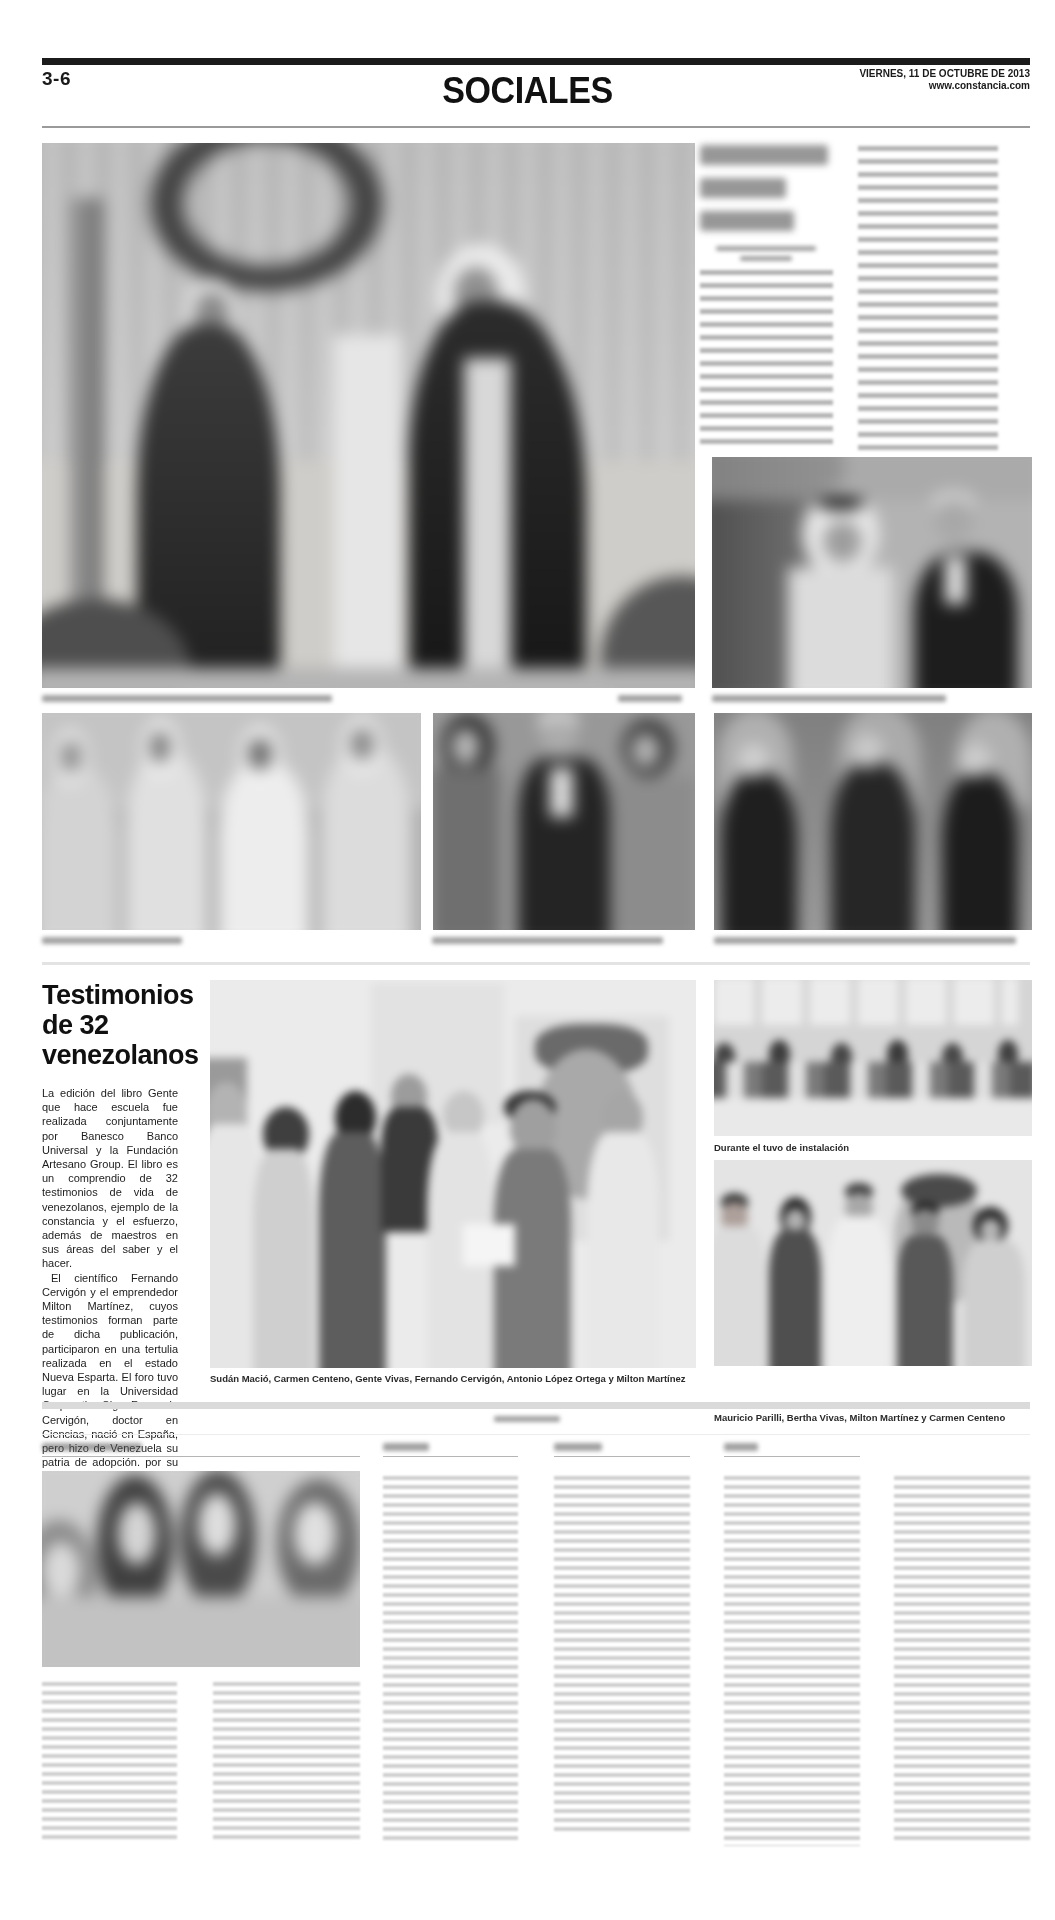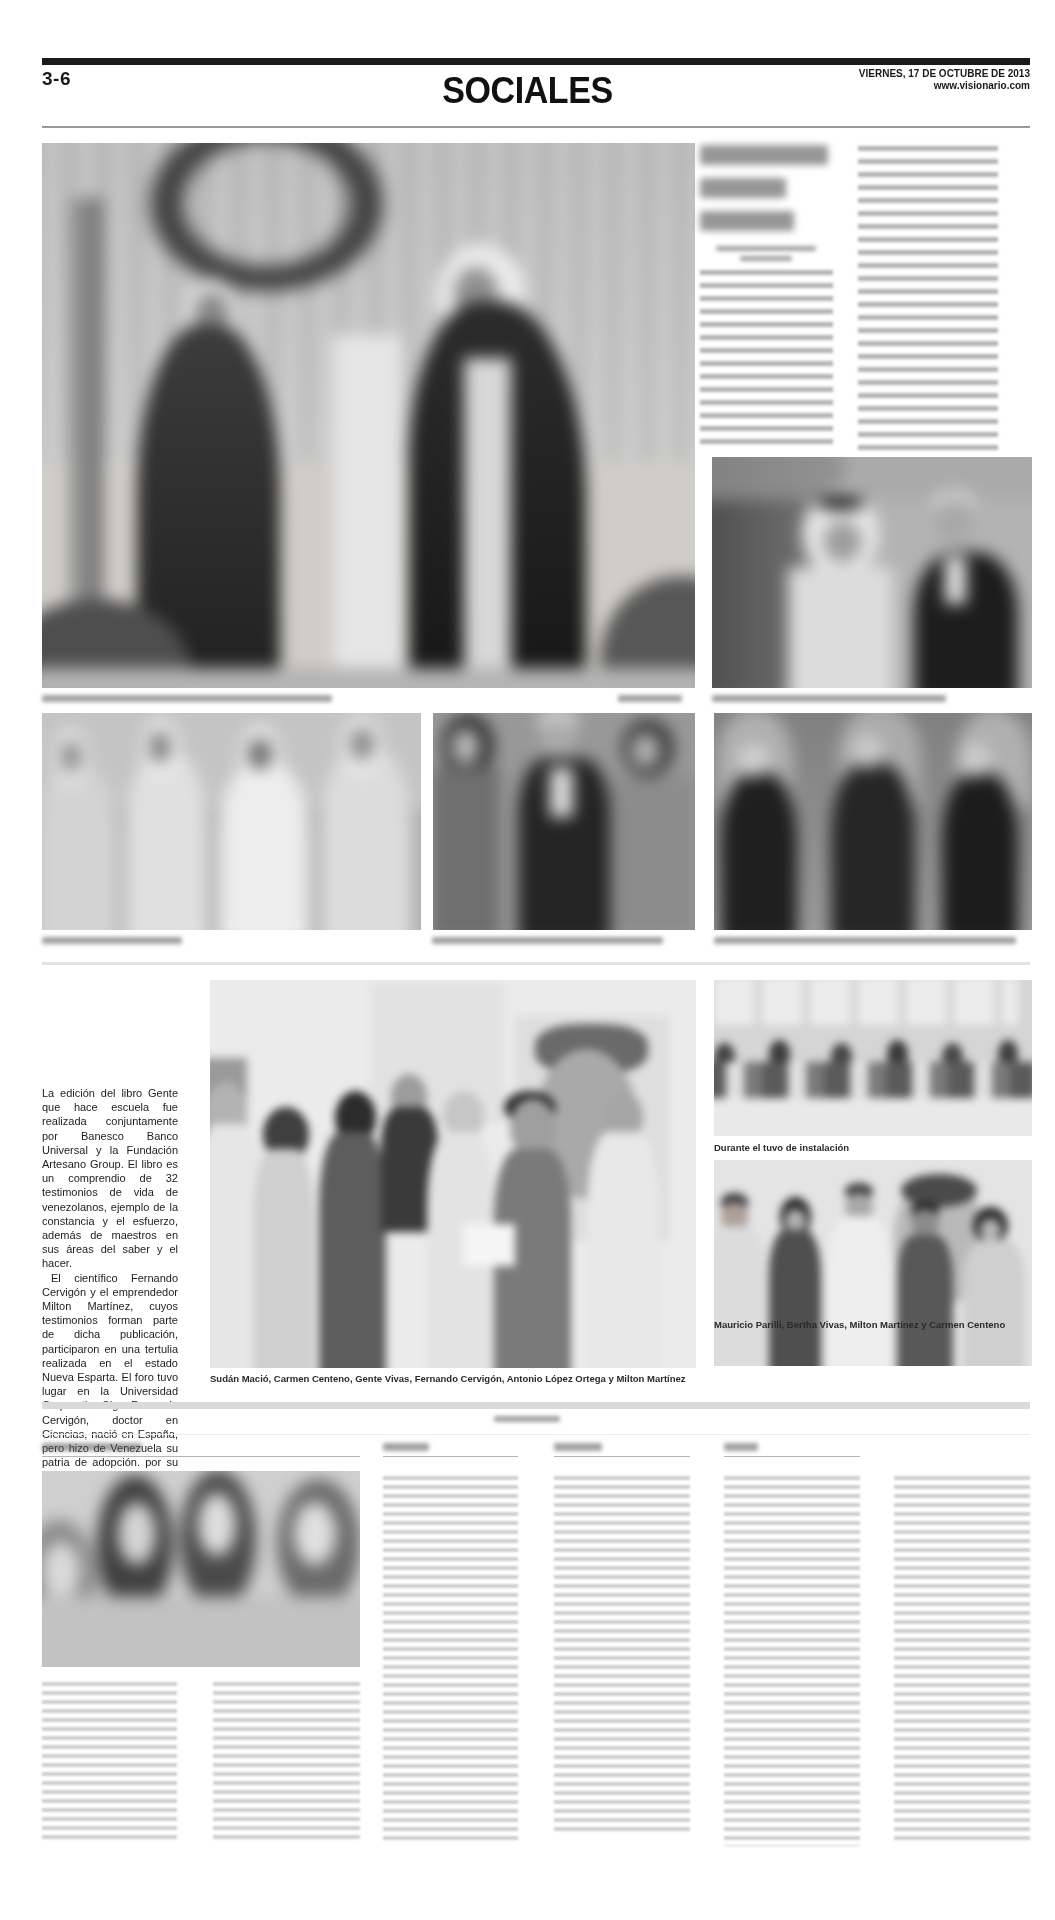--- a/index.html
+++ b/index.html
@@ -42,22 +42,22 @@
 </style>
 </head>
 <body>
 
 <div class="page">
 
   <div class="abs topbar" style="left:42px;top:58px;width:988px;height:7px;"></div>
   <div class="abs pagenum" style="left:42px;top:68px;">3-6</div>
   <div class="abs section-title" style="top:70px;">SOCIALES</div>
   <div class="abs dateline" style="right:25px;top:68px;">
-    <div>VIERNES, 17 DE OCTUBRE DE 2013</div>
-    <div>www.visionario.com</div>
+    <div>VIERNES, 11 DE OCTUBRE DE 2013</div>
+    <div>www.constancia.com</div>
   </div>
   <div class="abs headrule" style="left:42px;top:126px;width:988px;height:2px;"></div>
 
   <div class="photo" style="left:42px;top:143px;width:653px;height:545px;">
     <div class="pin" style="background:linear-gradient(180deg,#bdbdbd,#cfcfcf 55%,#c2c2c2);">
       <i style="left:0;top:0;width:100%;height:62%;opacity:.45;background:repeating-linear-gradient(90deg,#a8a8a8 0 14px,#c9c9c9 14px 34px);"></i>
       <i style="left:0;top:58%;width:100%;height:42%;background:#cfcdc9;"></i>
       <i style="left:16%;top:-4%;width:38%;height:34%;background:radial-gradient(ellipse at center,rgba(0,0,0,0) 40%,#474747 50%,#3a3a3a 58%,rgba(0,0,0,0) 68%);"></i>
       <i style="left:6%;top:12%;width:5%;height:75%;background:linear-gradient(90deg,#9c9c9c,#6f6f6f);border-radius:4px;"></i>
       <i style="left:45%;top:36%;width:10%;height:64%;background:#e6e6e6;"></i>
@@ -143,20 +143,21 @@
       <i style="left:70%;top:30%;width:22%;height:70%;background:#1c1c1c;border-radius:40% 40% 0 0;"></i>
       <i style="left:75%;top:18%;width:9%;height:14%;background:#cccccc;border-radius:50%;"></i>
     </div>
   </div>
   <div class="bbar" style="left:42px;top:937px;width:140px;height:7px;"></div>
   <div class="bbar" style="left:432px;top:937px;width:231px;height:7px;"></div>
   <div class="bbar" style="left:714px;top:937px;width:302px;height:7px;"></div>
 
   <div class="abs divider" style="left:42px;top:962px;width:988px;height:3px;"></div>
 
+  <div class="abs art-title" style="left:42px;top:980px;width:172px;">Testimonios de 32 venezolanos</div>
   <div class="abs art-body" style="left:42px;top:1086px;width:136px;">
     <p>La edición del libro Gente que hace escuela fue realizada conjuntamente por Banesco Banco Universal y la Fundación Artesano Group. El libro es un comprendio de 32 testimonios de vida de venezolanos, ejemplo de la constancia y el esfuerzo, además de maestros en sus áreas del saber y el hacer.</p>
     <p>El científico Fernando Cervigón y el emprendedor Milton Martínez, cuyos testimonios forman parte de dicha publicación, participaron en una tertulia realizada en el estado Nueva Esparta. El foro tuvo lugar en la Universidad Corporativa Sigo. Fernando Cervigón, doctor en Ciencias, nació en España, pero hizo de Venezuela su patria de adopción. por su parte Milton Martínez es un empresario visionario, lector y deportista.</p>
   </div>
 
   <div class="photo" style="left:210px;top:980px;width:486px;height:388px;background:#ebebeb;">
     <div class="pin sharp" style="background:#ebebeb;">
       <i style="left:62%;top:12%;width:30%;height:54%;background:#dedede;"></i>
       <i style="left:66%;top:14%;width:22%;height:12%;background:#6a6a6a;border-radius:40%;"></i>
       <i style="left:66%;top:20%;width:20%;height:36%;background:#a9a9a9;border-radius:50%;"></i>
@@ -211,21 +212,21 @@
       <i style="left:42%;top:20%;width:8%;height:13%;background:#a8a8a8;border-radius:50%;"></i>
       <i style="left:37%;top:30%;width:18%;height:70%;background:#eeeeee;border-radius:30% 30% 0 0;"></i>
       <i style="left:61%;top:24%;width:8%;height:7%;background:#222222;border-radius:50%;"></i>
       <i style="left:61%;top:27%;width:8%;height:12%;background:#8b8b8b;border-radius:50%;"></i>
       <i style="left:57%;top:38%;width:16%;height:62%;background:#585858;border-radius:30% 30% 0 0;"></i>
       <i style="left:79%;top:26%;width:10%;height:16%;background:#2e2e2e;border-radius:50%;"></i>
       <i style="left:81%;top:31%;width:6%;height:10%;background:#b4b4b4;border-radius:50%;"></i>
       <i style="left:76%;top:40%;width:18%;height:60%;background:#cfcfcf;border-radius:30% 30% 0 0;"></i>
     </div>
   </div>
-  <div class="abs cap" style="left:714px;top:1319px;">Mauricio Parilli, Bertha Vivas, Milton Martínez y Carmen Centeno</div>
+  <div class="abs cap" style="left:714px;top:1412px;">Mauricio Parilli, Bertha Vivas, Milton Martínez y Carmen Centeno</div>
 
   <div class="abs graybar" style="left:42px;top:1402px;width:988px;height:7px;"></div>
   <div class="bbar" style="left:494px;top:1416px;width:66px;height:6px;"></div>
   <div class="abs faintline" style="left:42px;top:1434px;width:988px;height:1px;"></div>
 
   <div class="bbar" style="left:42px;top:1443px;width:100px;height:8px;"></div>
   <div class="bbar" style="left:383px;top:1443px;width:46px;height:8px;"></div>
   <div class="bbar" style="left:554px;top:1443px;width:48px;height:8px;"></div>
   <div class="bbar" style="left:724px;top:1443px;width:34px;height:8px;"></div>
   <div class="abs rule" style="left:42px;top:1456px;width:318px;height:1px;"></div>

